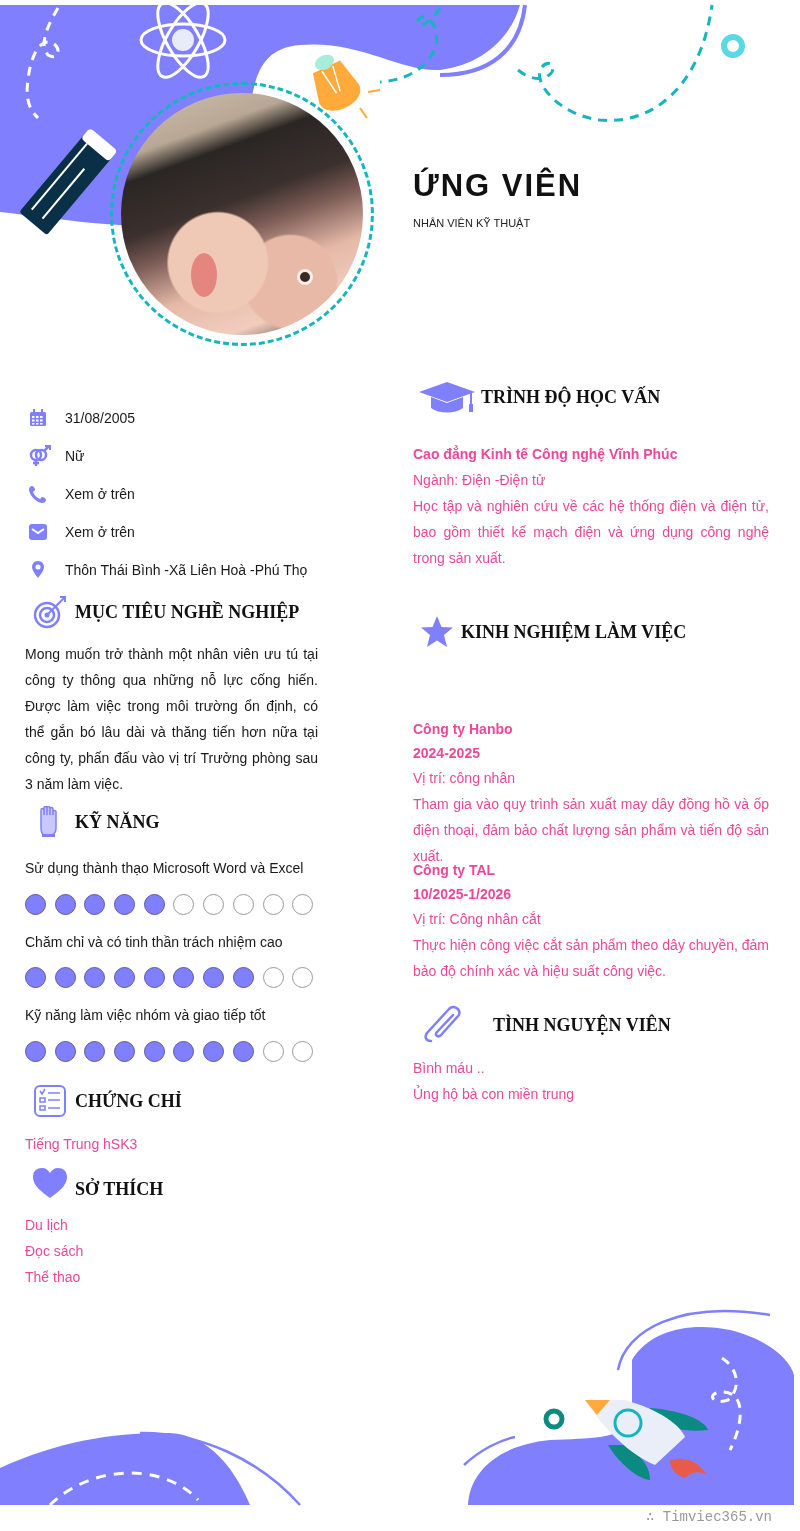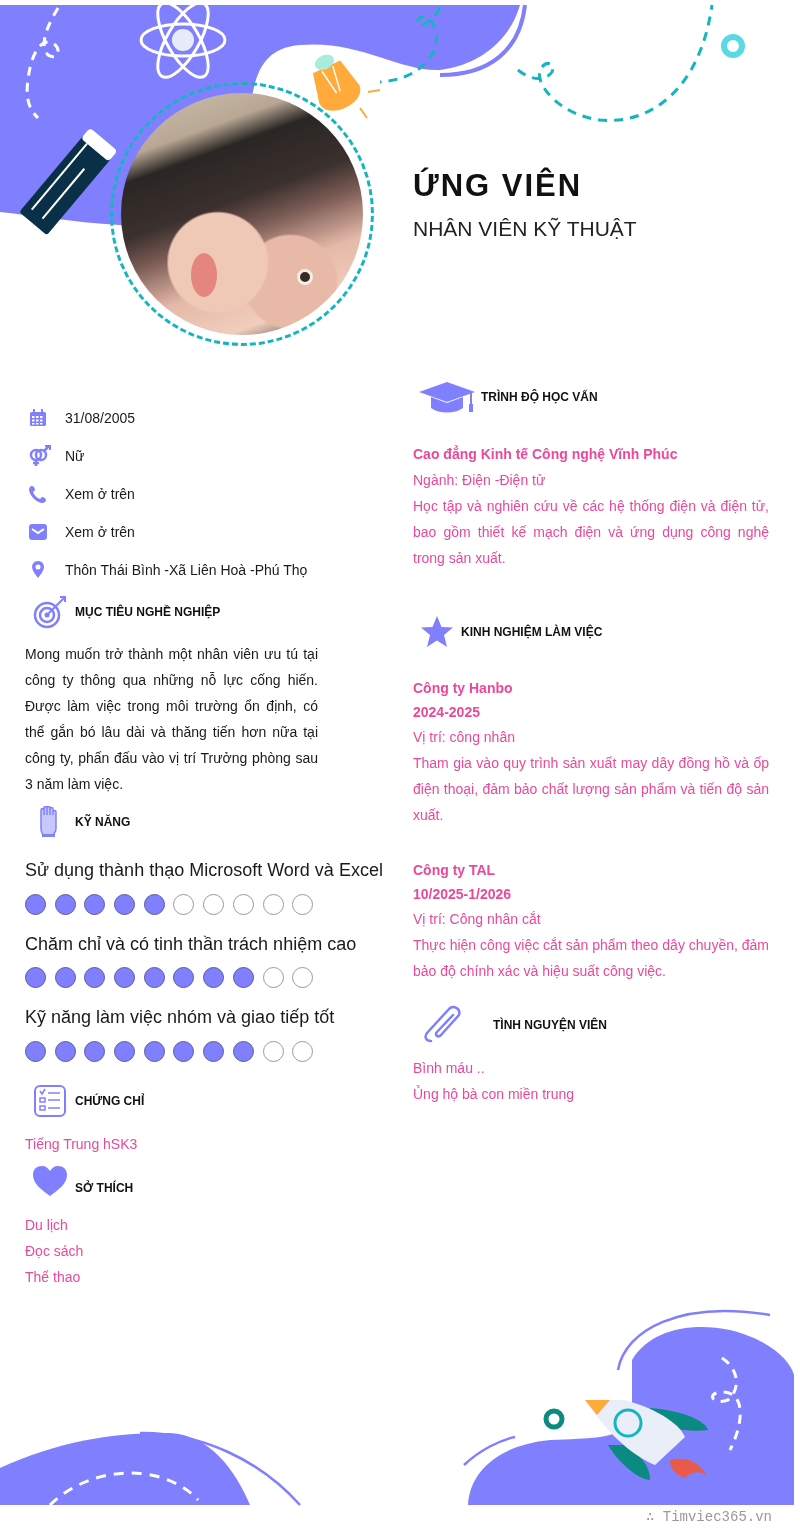--- a/index.html
+++ b/index.html
@@ -8,36 +8,36 @@
   .page { position: absolute; left: 0; top: 0; width: 800px; height: 1531px; border-radius: 20px; }
   .deco { position: absolute; left: 0; top: 0; }
   .avatar-wrap { position: absolute; left: 110px; top: 82px; width: 264px; height: 264px; border-radius: 50%; border: 3px dashed #15b5c0; }
   .avatar { position: absolute; left: 8px; top: 8px; width: 242px; height: 242px; border-radius: 50%; overflow: hidden;
     background: radial-gradient(circle at 40% 70%, #f0c9b6 0 22%, transparent 23%),
                 radial-gradient(circle at 70% 78%, #e8b9a6 0 18%, transparent 19%),
                 linear-gradient(160deg, #cfc3b2 0%, #b8a794 20%, #2a2624 28%, #3b302d 45%, #7b5b55 55%, #e5b9a8 70%, #f1cdbd 85%, #1d1a19 100%); }
   .avatar .eye { position: absolute; left: 176px; top: 176px; width: 16px; height: 16px; border-radius: 50%; background: #3a2a22; border: 3px solid #f6ece8; }
   .avatar .lips { position: absolute; left: 70px; top: 160px; width: 26px; height: 44px; border-radius: 50%; background: #e4867e; }
   .name { position: absolute; left: 413px; top: 168px; font-size: 31px; font-weight: 700; letter-spacing: 2px; color: #111; }
-  .title { position: absolute; left: 413px; top: 217px; font-size: 21px; color: #222; }
+  .title { position: absolute; left: 413px; top: 217px; font-size: 11px; color: #222; }
 
   .contact { position: absolute; left: 28px; top: 399px; }
   .contact-row { display: flex; align-items: center; height: 38px; }
   .contact-row .ic { width: 37px; display: flex; justify-content: flex-start; }
   .contact-row .tx { font-size: 14px; color: #1a1a1a; }
 
   .sec-head { position: absolute; display: flex; align-items: center; }
   .sec-head .ic { display: flex; align-items: center; justify-content: center; }
-  .sec-head .lb { font-size: 12px; font-weight: 700; color: #111; }
+  .sec-head .lb { font-size: 18px; font-weight: 700; color: #111; font-family: Liberation Serif, serif; }
 
   .para { position: absolute; font-size: 14px; line-height: 26px; color: #1a1a1a; text-align: justify; }
   .line { font-size: 14px; line-height: 26px; color: #ec4899; }
   .bold { font-weight: 700; }
 
-  .skill-name { position: absolute; left: 25px; font-size: 18px; color: #1a1a1a; }
+  .skill-name { position: absolute; left: 25px; font-size: 14px; color: #1a1a1a; }
   .dots { position: absolute; left: 25px; display: flex; gap: 8.7px; }
   .dot { width: 21px; height: 21px; border-radius: 50%; border: 1.5px solid #9a9a9a; background: #fff; }
   .dot.on { background: #8080ff; border-color: #5a5a9a; }
 
   .watermark { position: absolute; right: 28px; top: 1508px; font-family: "Liberation Mono", "DejaVu Sans Mono", monospace; font-size: 14px; color: #999; }
 </style>
 </head>
 <body>
 
 <div class="page">
@@ -283,21 +283,21 @@
   <div class="sec-head" style="left:413px; top:615px;">
     <span class="ic" style="width:48px;">
       <svg width="34" height="34" viewBox="0 0 34 34">
           <path d="M17 1 L21.5 12 L33 12.5 L24 20 L27 32 L17 25.5 L7 32 L10 20 L1 12.5 L12.5 12 Z" fill="#8080ff"></path>
         </svg>
     </span>
     <span class="lb">KINH NGHIỆM LÀM VIỆC</span>
   </div>
 
   <div style="position:absolute; left:413px; top:676px; width:356px;">
-    <div class="line bold" style="line-height:24px;">Công ty Hanbo</div>
+    <div class="line bold" style="line-height:24px;margin-top:41px;">Công ty Hanbo</div>
     <div class="line bold" style="line-height:24px;">2024-2025</div>
     <div class="line">Vị trí: công nhân</div>
     <div class="line" style="text-align:justify;">Tham gia vào quy trình sản xuất may dây đồng hồ và ốp điện thoại, đảm bảo chất lượng sản phẩm và tiến độ sản xuất.</div>
   </div>
 
   <div style="position:absolute; left:413px; top:858px; width:356px;">
     <div class="line bold" style="line-height:24px;">Công ty TAL</div>
     <div class="line bold" style="line-height:24px;">10/2025-1/2026</div>
     <div class="line">Vị trí: Công nhân cắt</div>
     <div class="line" style="text-align:justify;">Thực hiện công việc cắt sản phẩm theo dây chuyền, đảm bảo độ chính xác và hiệu suất công việc.</div>

